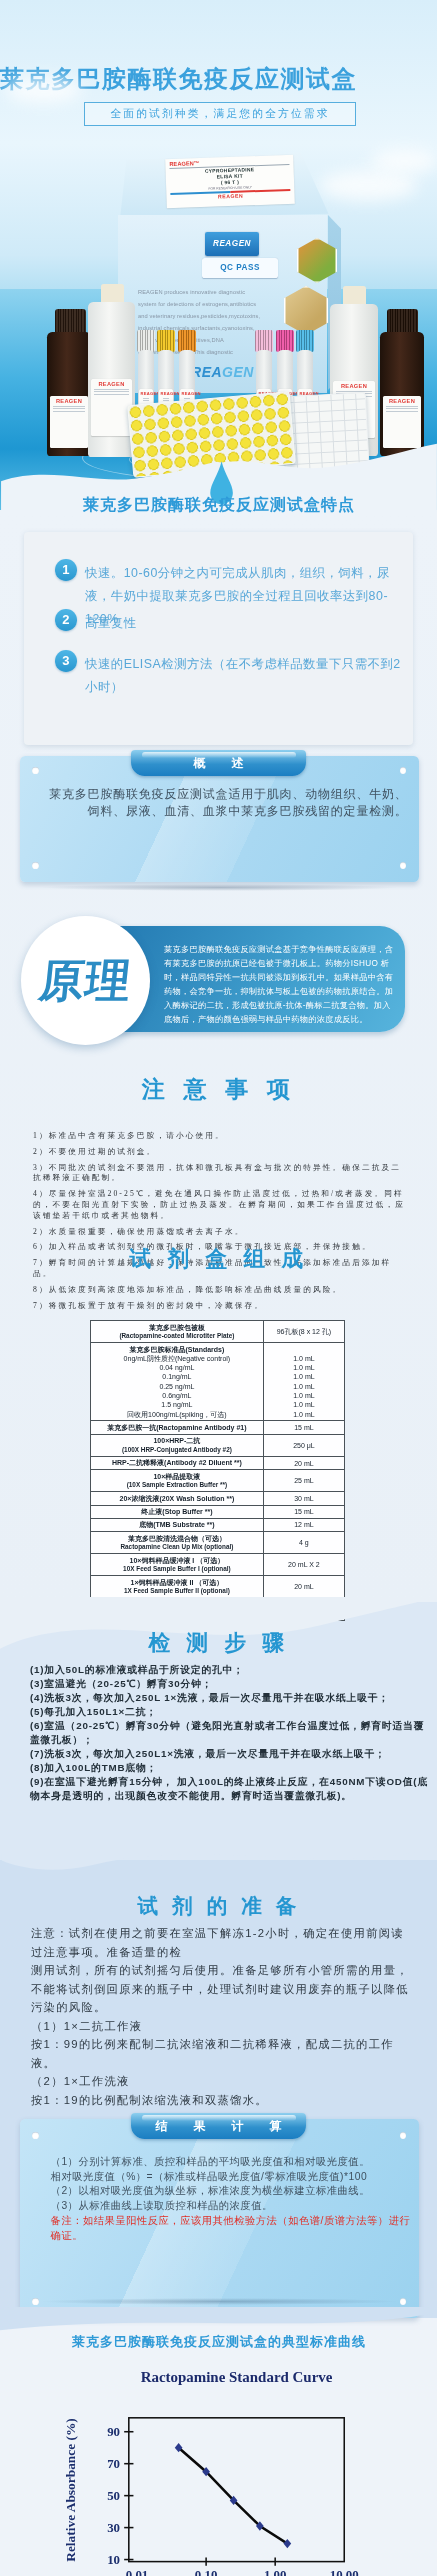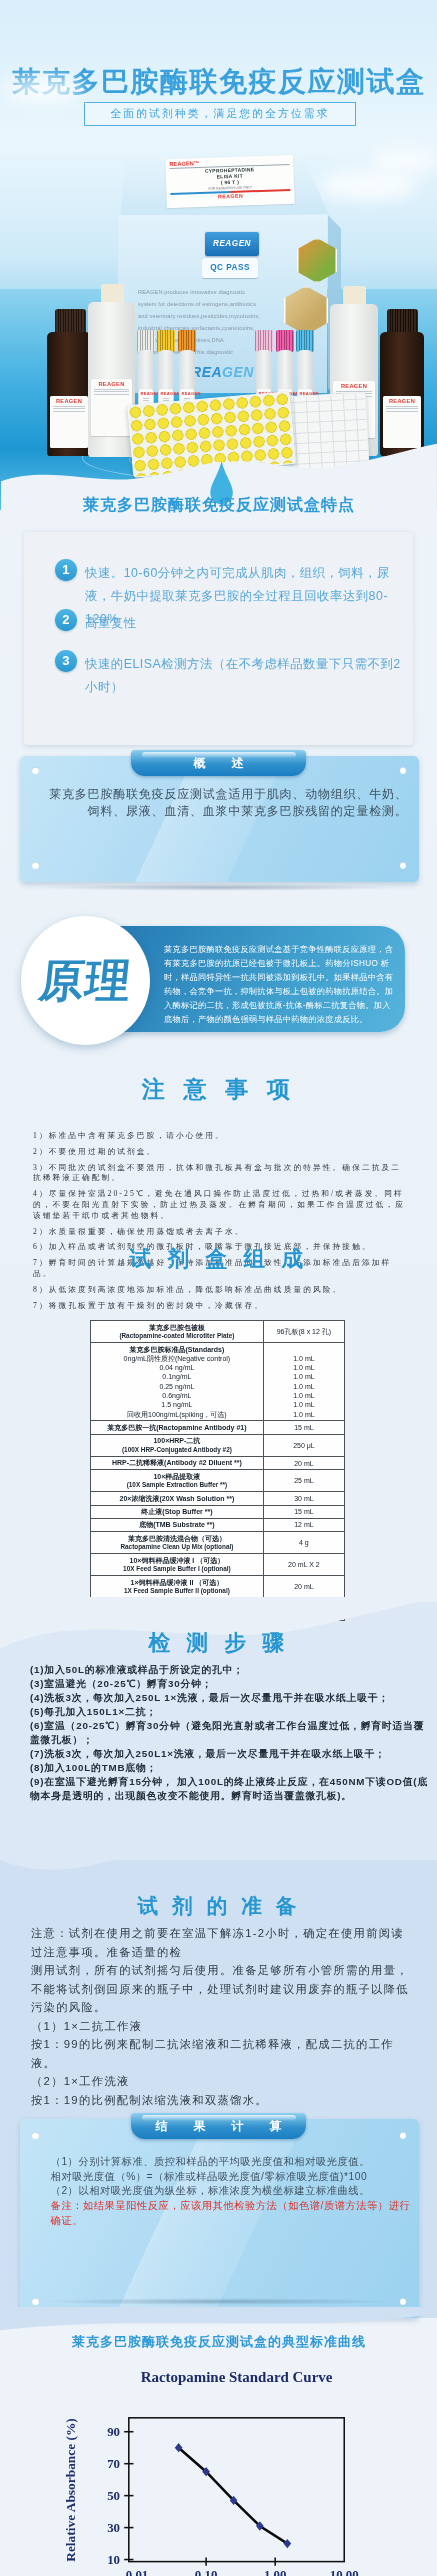--- a/index.html
+++ b/index.html
@@ -8,42 +8,42 @@
   .abs{position:absolute;}
   
   .bg-sky{left:0;top:0;width:438px;height:319px;background:linear-gradient(180deg,#d8eefa 0%,#e9f6fd 45%,#cfeaf8 80%,#9fd8f0 100%);}
   .bg-sea{left:0;top:289px;width:438px;height:222px;background:linear-gradient(180deg,#8fd3ef 0%,#46b2e2 40%,#1e97d2 72%,#5ebfe6 100%);}
   .bg-light1{left:0;top:510px;width:438px;height:1092px;background:linear-gradient(180deg,#edf3f9 0%,#e9f0f7 100%);}
   .bg-peri1{left:0;top:1602px;width:438px;height:258px;background:#dce8f5;}
   .bg-peri2{left:0;top:1860px;width:438px;height:459px;background:#cfe0f2;}
   .bg-light2{left:0;top:2318px;width:438px;height:309px;background:#eef3f9;}
   .wavesvg{display:block;}
   
-  .hero-title{left:0;top:63px;width:438px;text-align:center;font-size:28px;font-weight:bold;
+  .hero-title{left:0;top:63px;width:438px;text-align:left;font-size:24px;font-weight:bold;
               color:#3ba1dd;letter-spacing:1.5px;}
   .hero-sub{left:84px;top:102px;width:270px;border:1px solid #56aede;padding:4.1px 0;
             text-align:center;font-size:10.8px;color:#3ba1dd;letter-spacing:2.1px;background:rgba(255,255,255,.25);}
   .cloud{background:#fff;border-radius:50%;filter:blur(7.2px);opacity:.75;}
   .poly{position:absolute;}
   .box-top-face{left:120px;top:152px;width:215px;height:67px;background:linear-gradient(180deg,#e8f5fc,#cbe7f6);
                 clip-path:polygon(3% 12%,84% 0%,97% 92%,0% 100%);}
   .box-front{left:118px;top:215px;width:209px;height:178px;background:linear-gradient(180deg,#e3f2fb 0%,#cfe9f7 45%,#b9ddf0 100%);}
   .box-side{left:328px;top:215px;width:13.4px;height:175px;background:linear-gradient(180deg,#a8d3ea,#8cc2e0);clip-path:polygon(0 0,100% 8%,100% 92%,0 100%);}
   .box-label{left:166px;top:157px;width:128px;height:49px;background:#fdfdfb;transform:rotate(-2deg);
              box-shadow:0 0.5px 1.5px rgba(0,0,0,.15);padding:2.1px 4.1px;box-sizing:border-box;}
   .bl-brand{color:#e13a35;font-size:5.7px;font-weight:bold;}
   .bl-rule{height:0.5px;background:#9aa7b2;margin:1px 0;}
   .bl-center{text-align:center;font-size:4.9px;font-weight:bold;color:#233;line-height:6.2px;letter-spacing:0.3px;}
   .bl-tiny{text-align:center;font-size:3.3px;color:#667;line-height:4.1px;}
   .bl-stripes{display:flex;height:1.5px;margin-top:1px;}
   .bl-stripes .s1{flex:1;background:#2d8fd0;} .bl-stripes .s2{flex:1;background:#e13a35;}
   .bl-foot{text-align:center;font-size:5.2px;font-weight:bold;color:#e13a35;letter-spacing:0.5px;}
   .box-logo{left:205px;top:232px;width:54px;height:24px;background:linear-gradient(180deg,#3f9edd,#1c6fb6);
             border-radius:2.1px;color:#fff;font-weight:bold;font-style:italic;font-size:8.2px;text-align:center;line-height:24px;letter-spacing:0.5px;box-shadow:0 0.5px 1.5px rgba(0,40,90,.3);}
-  .box-badge{left:202px;top:258px;width:56px;height:19.6px;background:#f6fbff;border-radius:2.6px;color:#1f7ec4;
+  .box-badge{left:202px;top:258px;width:76px;height:19.6px;background:#f6fbff;border-radius:2.6px;color:#1f7ec4;
              font-weight:bold;font-size:8.2px;text-align:center;line-height:19.6px;letter-spacing:0.5px;box-shadow:0 0.5px 1px rgba(0,40,90,.25);}
   .box-desc{left:138px;top:286px;width:175px;font-size:5.7px;line-height:12px;color:#8796a6;letter-spacing:0.1px;}
   .box-brand{left:118px;top:364px;width:209px;text-align:center;font-size:14px;font-weight:bold;font-style:italic;letter-spacing:0.5px;}
   .box-brand .a{color:#2f8fd0;} .box-brand .b{color:#5cb8e6;}
   .hex{clip-path:polygon(50% 0,100% 25%,100% 75%,50% 100%,0 75%,0 25%);border:0;}
   .bottle{border-radius:5.2px 5.2px 3.6px 3.6px;}
   .cap-ridge{background-image:repeating-linear-gradient(90deg,rgba(0,0,0,.28) 0 1px,rgba(255,255,255,.08) 1px 2.6px);}
   .blabel{position:absolute;left:6%;width:88%;background:#fbfbf9;border-radius:1.5px;box-shadow:0 0.5px 1px rgba(0,0,0,.15);padding:2.1px 1.5px 2.6px;box-sizing:border-box;text-align:center;}
   .blabel .rb{color:#e13a35;font-weight:bold;font-size:5.7px;letter-spacing:0.3px;}
   .blabel .ln{height:1px;background:#c3ccd4;margin:1.5px 2.1px 0;}
@@ -463,20 +463,21 @@
   <div class="abs gcard" style="top:2119px;height:199px;">
     <div class="sheen"></div>
     <div class="dot" style="left:12.4px;top:13.4px;"></div>
       <div class="dot" style="right:12.4px;top:13.4px;"></div>
     <div class="dot" style="left:12.4px;bottom:13.4px;"></div>
       <div class="dot" style="right:12.4px;bottom:13.4px;"></div>
     <div class="gcard-text res-lines" id="results-lines">
         <p>（1）分别计算标准、质控和样品的平均吸光度值和相对吸光度值。</p>
         <p>相对吸光度值（%）=（标准或样品吸光度值/零标准吸光度值)*100</p>
         <p>（2）以相对吸光度值为纵坐标，标准浓度为横坐标建立标准曲线。</p>
+        <p>（3）从标准曲线上读取质控和样品的浓度值。</p>
         <p class="res-note">备注：如结果呈阳性反应，应该用其他检验方法（如色谱/质谱方法等）进行确证。</p>
       </div>
   </div>
   <div class="abs ribbon" style="top:2113px;">结 果 计 算</div>
   <div class="abs card-shadow" style="left:39px;top:2298px;width:361px;"></div>
 
   <svg class="abs wavesvg" style="left:0;top:2307px;" width="438" height="31" viewBox="0 0 850 60">
     <path d="M0,0 L850,0 L850,10 C640,55 300,10 0,45 Z" fill="#cfe0f2"></path>
   </svg>
 

